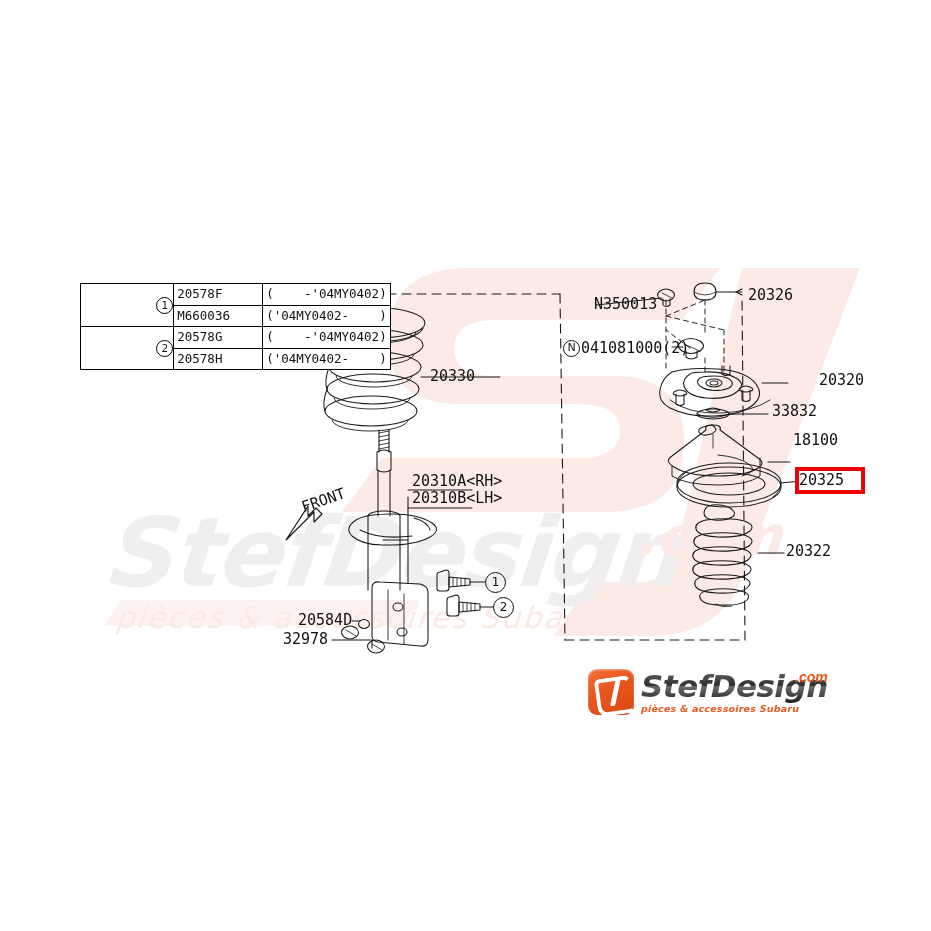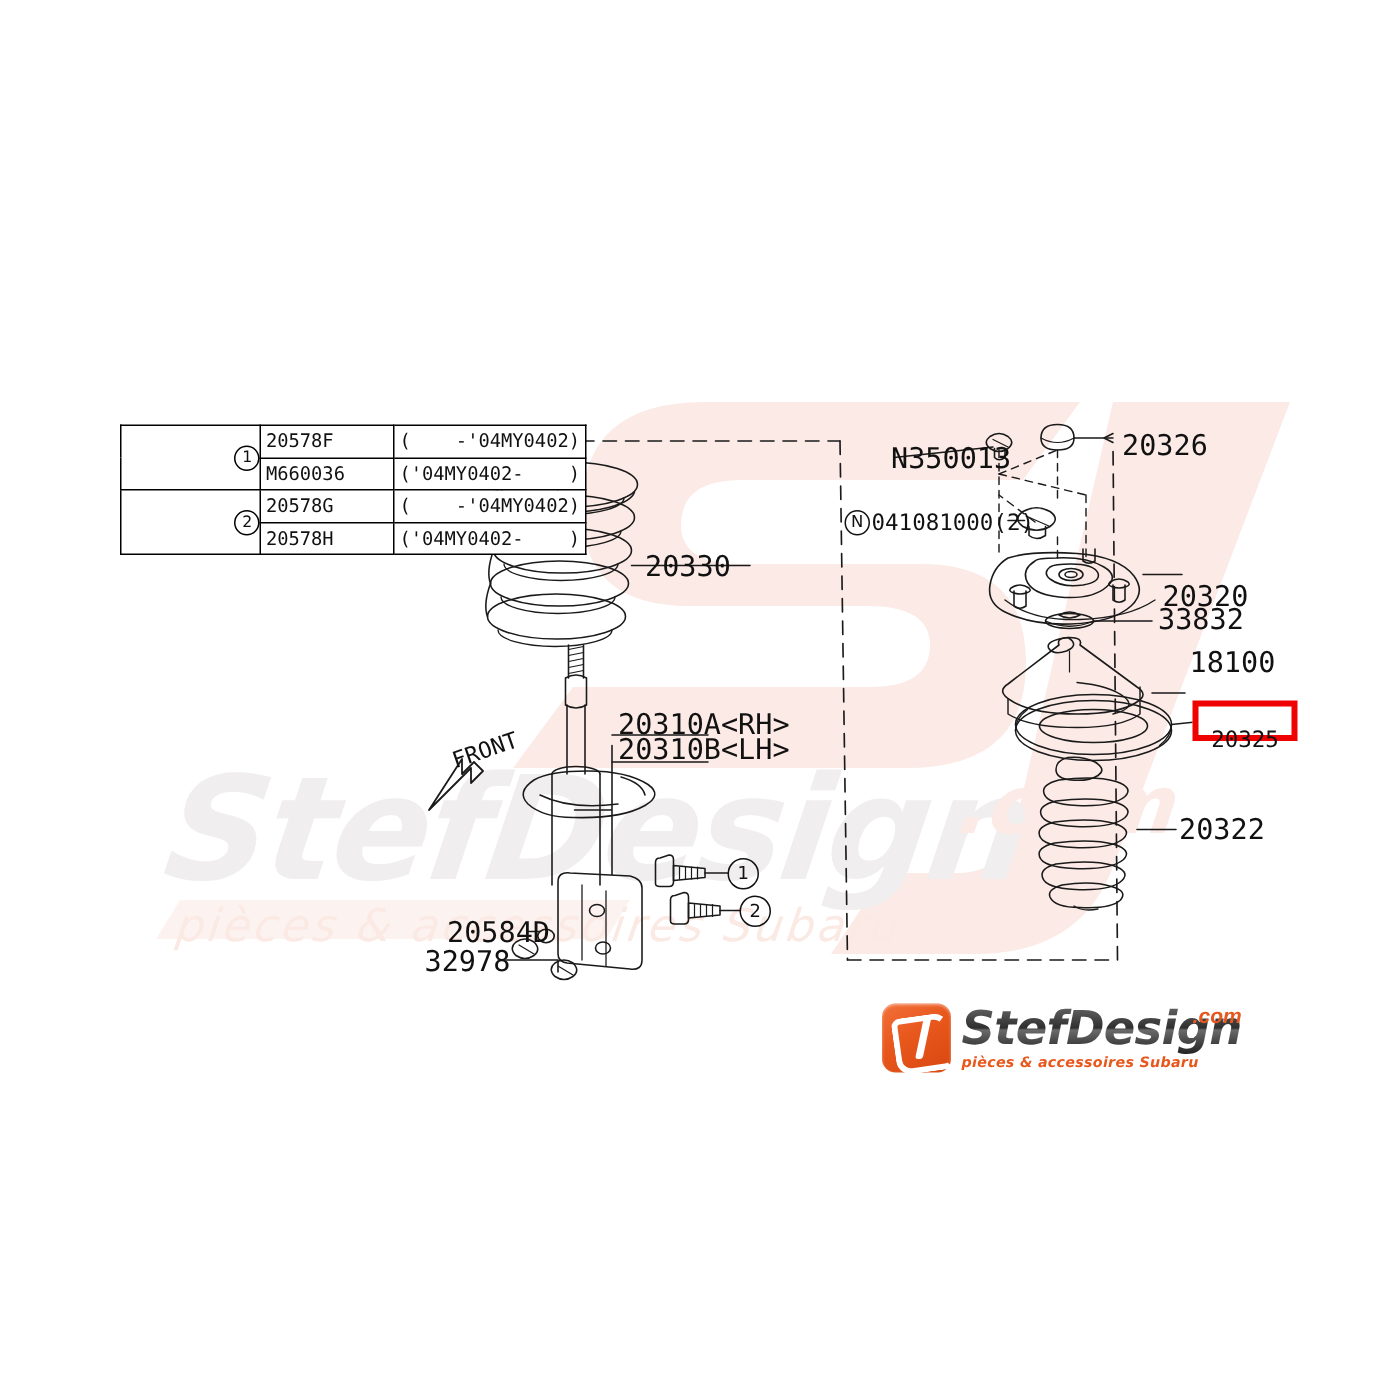--- a/index.html
+++ b/index.html
@@ -58,21 +58,21 @@
   .circnum{
     display:inline-block;width:15px;height:15px;line-height:14px;
     border:1px solid #000;border-radius:50%;text-align:center;
     font-size:10.5px;font-family:"DejaVu Sans","Liberation Sans",sans-serif;
   }
 
   
   .lbl{
     position:absolute;
     font-family:"DejaVu Sans Mono","Liberation Mono",monospace;
-    font-size:19px;
+    font-size:15px;
     line-height:1.08;
     color:#111;
     white-space:pre;
     user-select:none;
   }
   .lbl-n{
     position:absolute;
     font-family:"DejaVu Sans Mono","Liberation Mono",monospace;
     font-size:15px;color:#111;white-space:pre;
     display:flex;align-items:center;gap:1px;
@@ -95,22 +95,22 @@
     transform:rotate(-19deg);transform-origin:left bottom;
     white-space:nowrap;
   }
 
   
   #hl-20325{
     position:absolute;left:795px;top:467px;width:70px;height:27px;
     border:4px solid #ee0202;background:#ffffff;box-sizing:border-box;
   }
   #hl-20325 .lbl{
-    position:static;display:block;text-align:center;
-    line-height:19px;font-size:15px;margin-top:13px;
+    position:static;display:block;
+    line-height:19px;font-size:15px;
   }
 
   
   #brand-logo{
     position:absolute;left:588px;top:663px;width:268px;height:58px;
     display:flex;align-items:center;gap:7px;
   }
   .logo-badge{
     width:46px;height:46px;
     background:linear-gradient(150deg,#f2703a 0%,#e8571c 45%,#d8480f 100%);
@@ -413,21 +413,21 @@
   <div class="lbl" style="left:412px;top:490px;">20310B&lt;LH&gt;</div>
 
   <div class="lbl" style="left:594px;top:296px;">N350013</div>
 
   <div class="lbl" style="left:748px;top:287px;text-align:center;">20326</div>
 
   <div class="lbl-n" style="left:563px;top:339px;">
     <span class="ncirc">N</span><span>041081000(2)</span>
   </div>
 
-  <div class="lbl" style="left:775px;top:372px;margin-top:16px;">20320</div>
+  <div class="lbl" style="left:819px;top:372px;">20320</div>
 
   <div class="lbl" style="left:772px;top:403px;">33832</div>
 
   <div class="lbl" style="left:793px;top:432px;">18100</div>
 
   <div class="lbl" style="left:786px;top:543px;">20322</div>
 
   <div class="lbl" style="left:298px;top:612px;">20584D</div>
 
   <div class="lbl" style="left:283px;top:631px;">32978</div>

